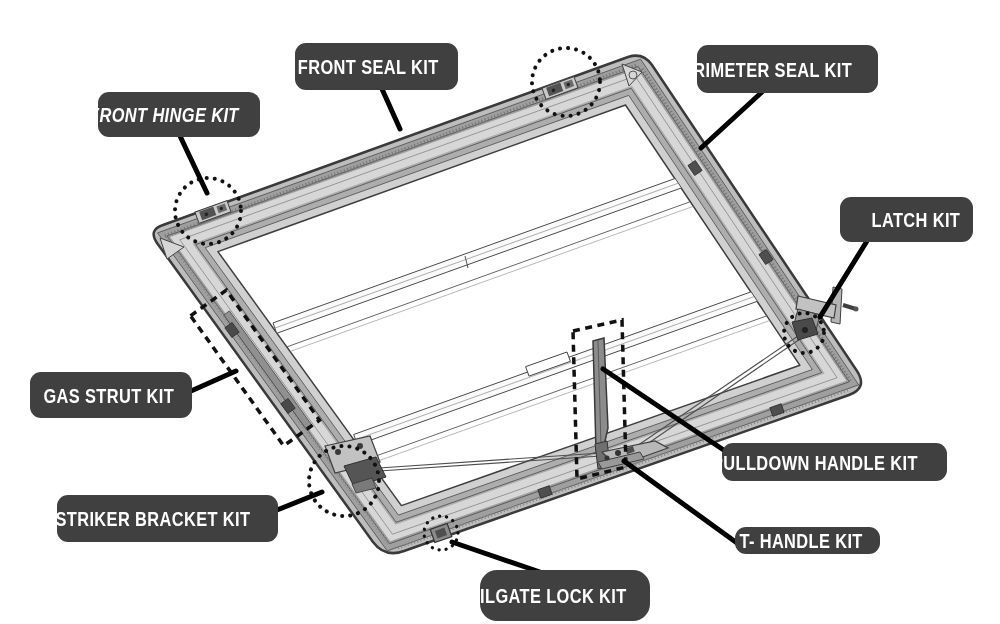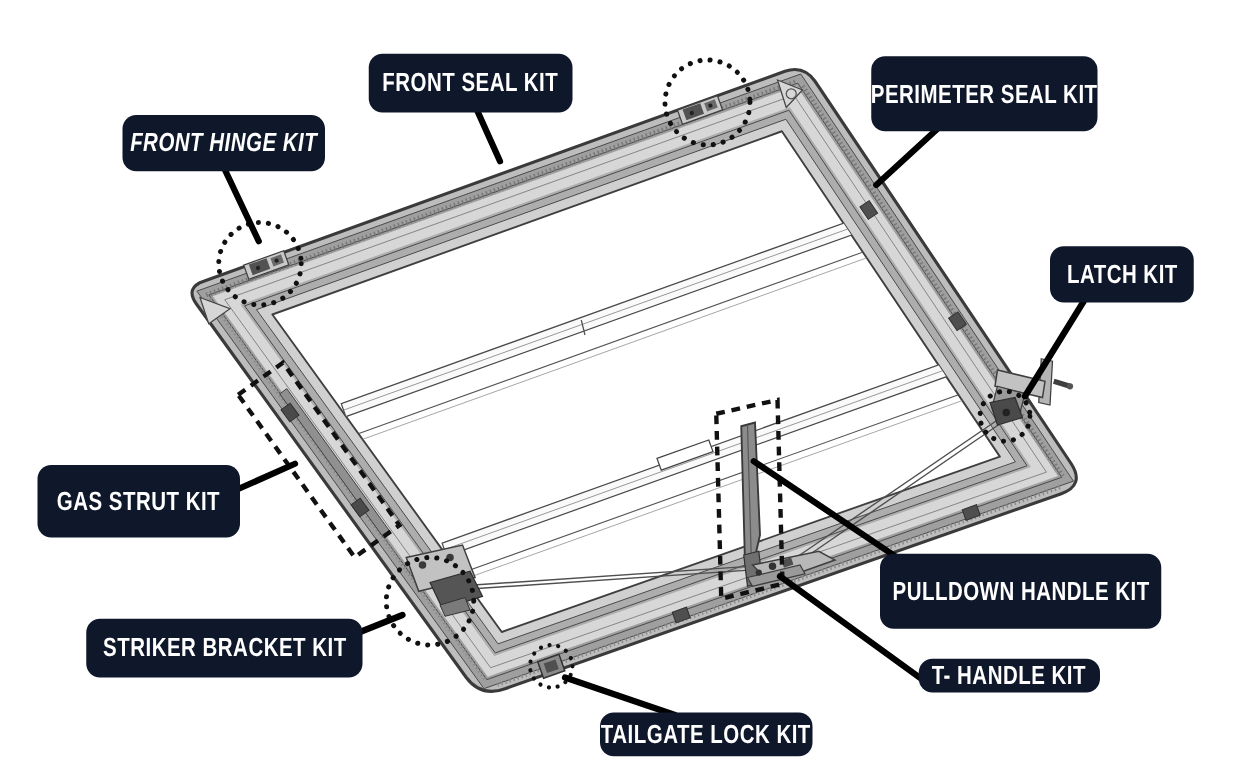--- a/index.html
+++ b/index.html
@@ -6,24 +6,24 @@
   .screenshot{
     position:relative;
     width:1000px;height:624px;
     background:#ffffff;
     font-family:"Liberation Sans", sans-serif;
     overflow:hidden;
   }
   .diagram-svg{position:absolute;left:0;top:0;}
   .callout-label{
     position:absolute;
-    background:#0f172a;
+    background:#404040;
     border-radius:11px;
     color:#ffffff;
-    display:flex;align-items:center;justify-content:center;
+    display:flex;align-items:center;justify-content:flex-end;
     font-weight:800;
     font-size:21px;
     line-height:1;
     white-space:nowrap;
     z-index:5;
   }
   .callout-label .txt{
     display:inline-block;
     transform:scaleX(0.78);
     letter-spacing:0.5px;
@@ -200,41 +200,41 @@
   </svg>
 
   <div class="callout-label" style="left:98px;top:92px;width:162px;height:45px;font-style:italic;">
     <span class="txt">FRONT HINGE KIT</span>
   </div>
 
   <div class="callout-label" style="left:295px;top:43px;width:163px;height:47px;">
     <span class="txt">FRONT SEAL KIT</span>
   </div>
 
-  <div class="callout-label" style="left:697px;top:45px;width:181px;height:60px;">
+  <div class="callout-label" style="left:697px;top:45px;width:181px;height:48px;">
     <span class="txt">PERIMETER SEAL KIT</span>
   </div>
 
-  <div class="callout-label" style="left:840px;top:197px;width:115px;height:45px;">
+  <div class="callout-label" style="left:840px;top:197px;width:133px;height:45px;">
     <span class="txt">LATCH KIT</span>
   </div>
 
-  <div class="callout-label" style="left:30px;top:372px;width:162px;height:58px;">
+  <div class="callout-label" style="left:30px;top:372px;width:162px;height:46px;">
     <span class="txt">GAS STRUT KIT</span>
   </div>
 
-  <div class="callout-label" style="left:57px;top:495px;width:221px;height:47px;margin-left:12px;">
+  <div class="callout-label" style="left:57px;top:495px;width:221px;height:47px;">
     <span class="txt">STRIKER BRACKET KIT</span>
   </div>
 
-  <div class="callout-label" style="left:704px;top:443px;width:225px;height:60px;">
+  <div class="callout-label" style="left:722px;top:443px;width:225px;height:38px;">
     <span class="txt">PULLDOWN HANDLE KIT</span>
   </div>
 
   <div class="callout-label" style="left:735px;top:527px;width:145px;height:27px;">
     <span class="txt">T- HANDLE KIT</span>
   </div>
 
-  <div class="callout-label" style="left:480px;top:570px;width:170px;height:35px;">
+  <div class="callout-label" style="left:480px;top:570px;width:170px;height:51px;border-radius:17px;">
     <span class="txt">TAILGATE LOCK KIT</span>
   </div>
 
 </div>
 
 </body></html>

